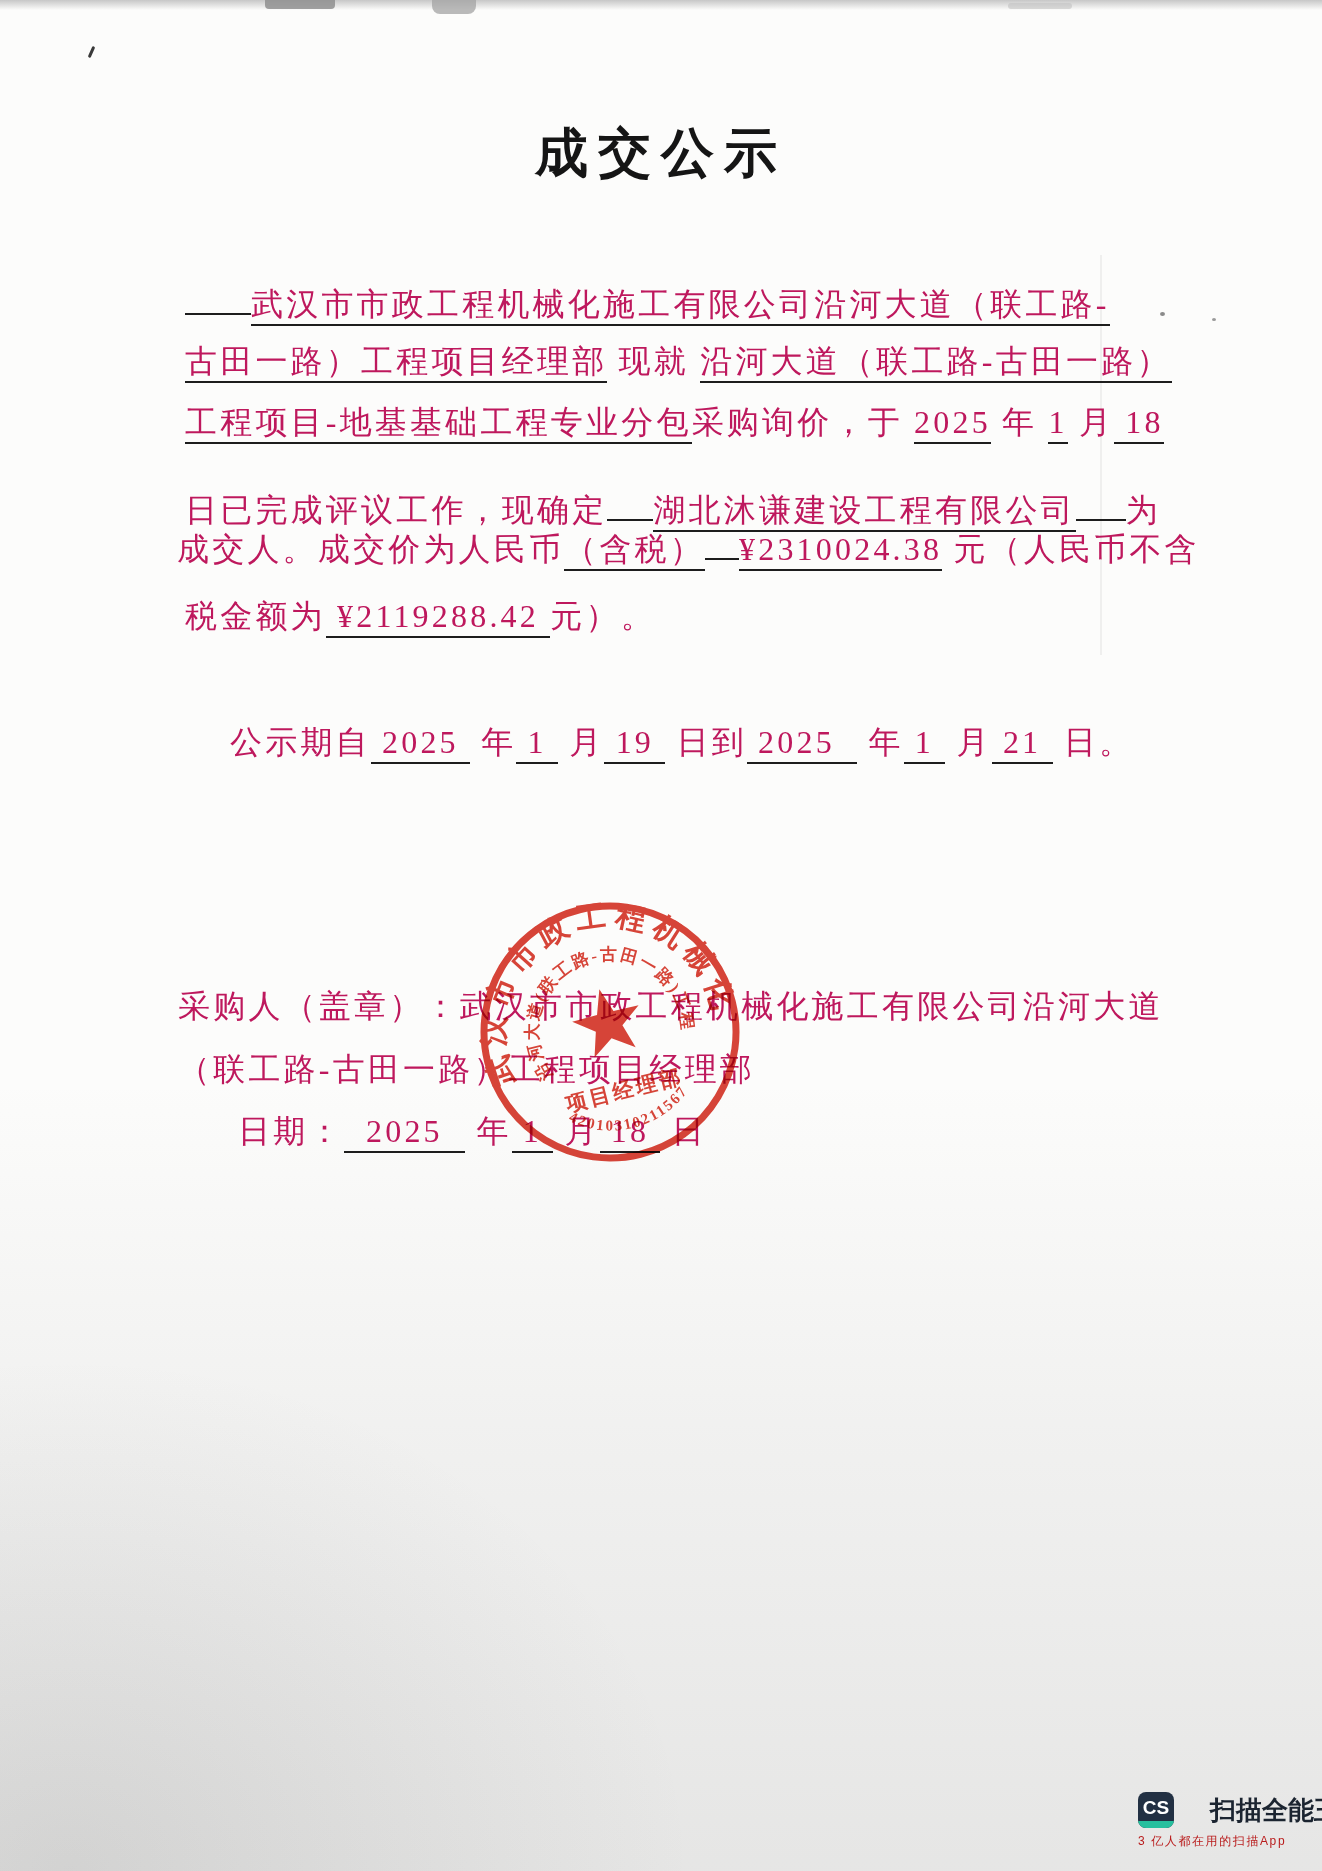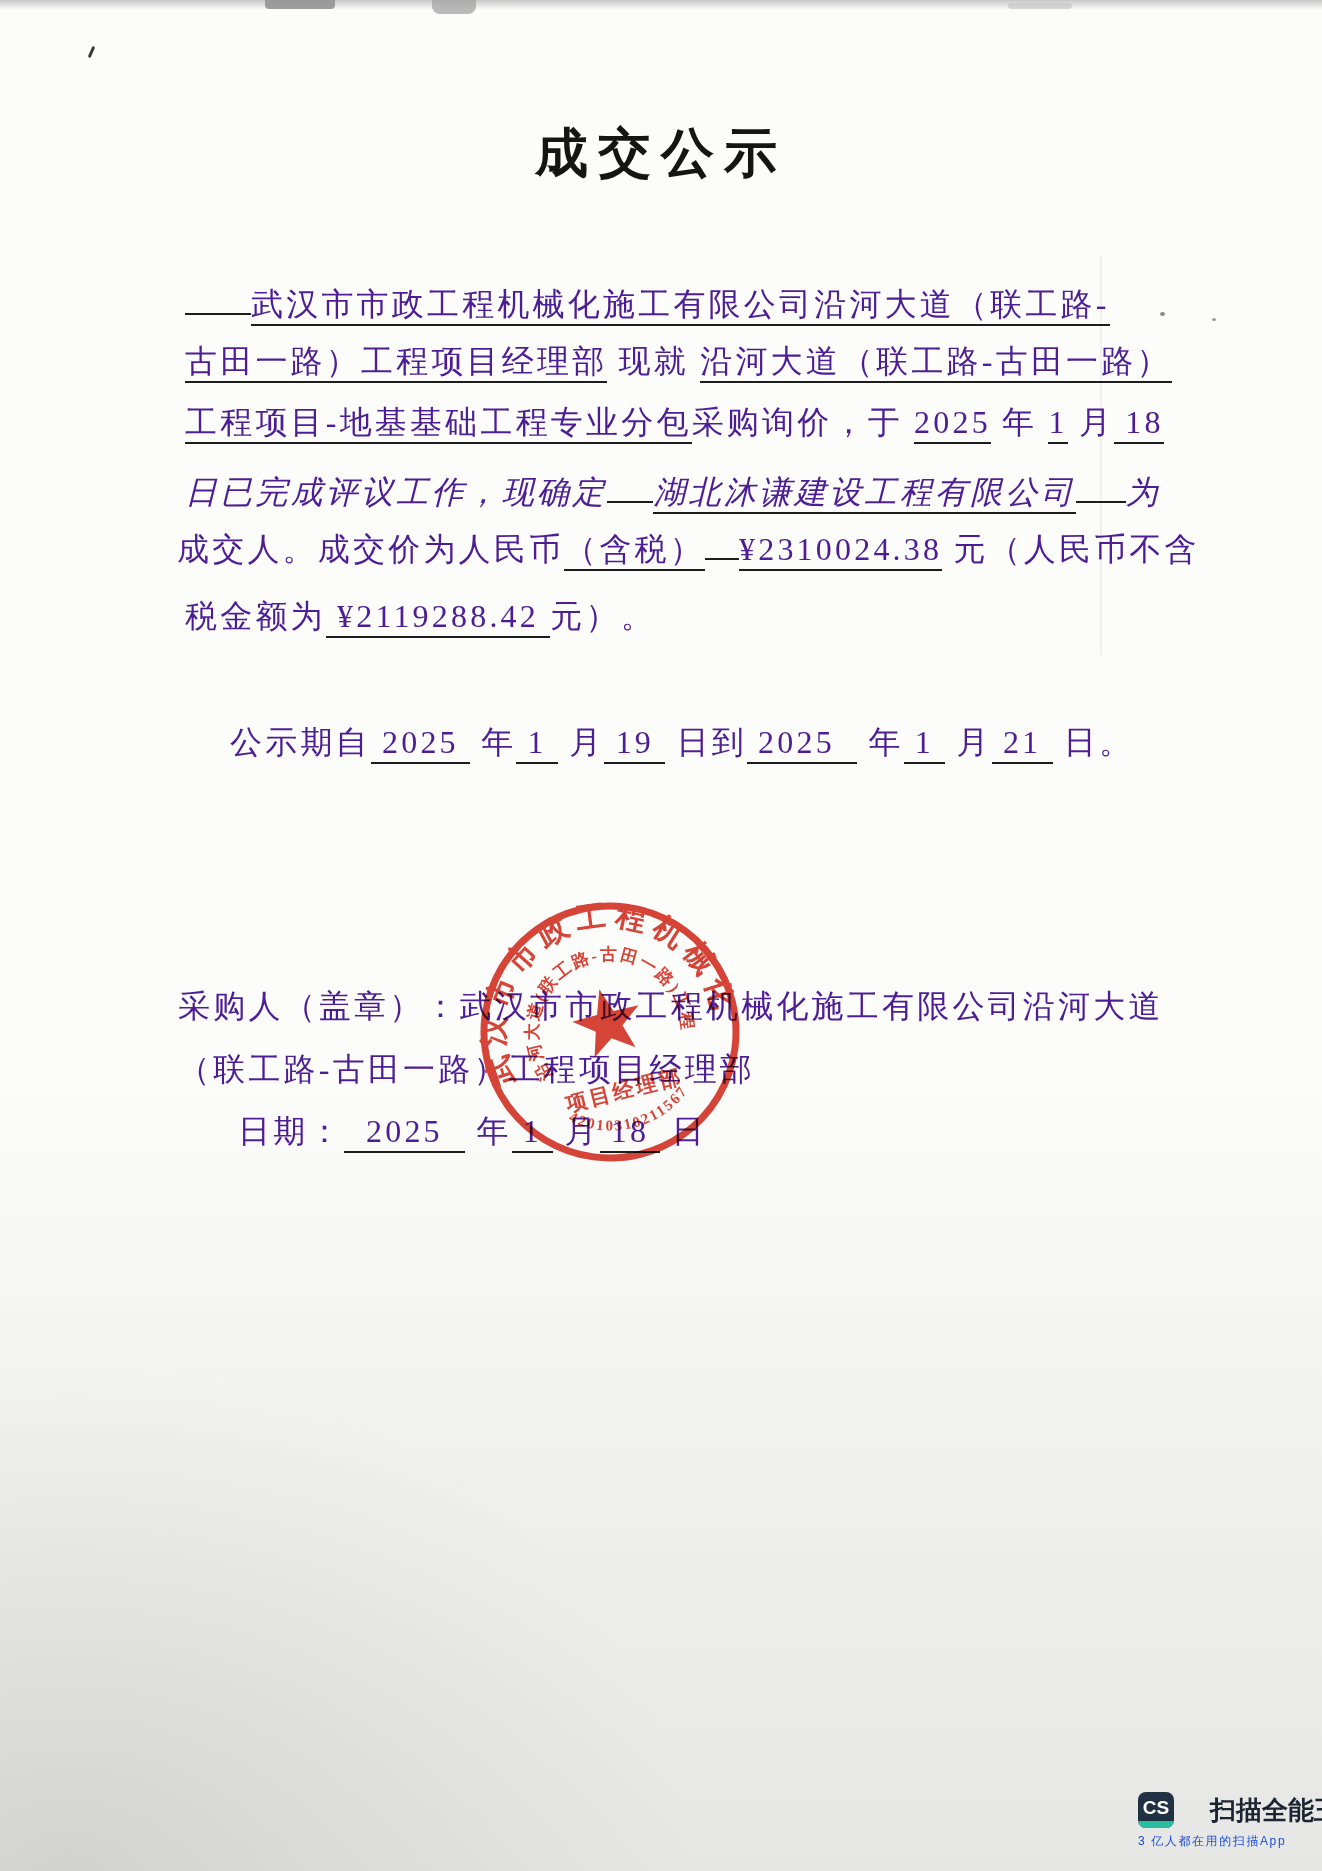--- a/index.html
+++ b/index.html
@@ -8,21 +8,21 @@
     background:#fcfcfb;
     font-family:"Liberation Serif","DejaVu Serif",serif;
   }
   .page{position:absolute;inset:0;}
   .title{
     position:absolute;top:118px;left:0;width:100%;text-align:center;
     font-size:53px;font-weight:bold;letter-spacing:10px;color:#151515;margin:0;
   }
   .line{
     position:absolute;font-size:32px;letter-spacing:3.2px;white-space:pre;
-    color:#4c1d95;line-height:1.3;
+    color:#be185d;line-height:1.3;
   }
   .seg{display:inline;}
   .ul{border-bottom:2.5px solid #1d1d1d;padding-bottom:2px;}
   .blank{display:inline-block;}
   
   .seal{
     position:absolute;left:474px;top:896px;width:272px;height:272px;
     transform:rotate(-14deg);mix-blend-mode:multiply;opacity:.93;
   }
   
@@ -45,21 +45,21 @@
   .wm-badge{
     width:36px;height:36px;border-radius:8px;background:#223043;position:relative;overflow:hidden;
     color:#ffffff;font-family:"Liberation Sans","DejaVu Sans",sans-serif;font-weight:bold;
     font-size:19px;text-align:center;line-height:31px;flex:0 0 auto;
   }
   .wm-badge::after{content:"";position:absolute;left:0;right:0;bottom:0;height:7px;background:#27bf9e;}
   .wm-name{font-family:"Liberation Sans","DejaVu Sans",sans-serif;font-weight:bold;
     font-size:26px;color:#1b2430;white-space:nowrap;margin-left:15px;}
   .wm-tm{font-size:10px;vertical-align:top;color:#1b2430;}
   .wm-tagline{margin-top:5px;font-family:"Liberation Sans","DejaVu Sans",sans-serif;
-    font-size:12px;color:#1d4ed8;letter-spacing:1.6px;white-space:nowrap;}
+    font-size:12px;color:#b91c1c;letter-spacing:1.6px;white-space:nowrap;}
 </style>
 </head>
 <body>
 
 <div class="page">
 
   <div class="art top-band"></div>
   <div class="art top-dark1"></div>
   <div class="art top-dark2"></div>
   <div class="art top-smudge"></div>
@@ -68,21 +68,21 @@
   <div class="art speck2"></div>
   <div class="art crease"></div>
   <div class="art bottom-shade"></div>
   <div class="art corner-shade"></div>
 
   <h1 class="title">成交公示</h1>
 
   <div class="line" style="top:284px;left:185px;"><span class="seg ul blank" style="width: 66px;"></span><span class="seg ul">武汉市市政工程机械化施工有限公司沿河大道（联工路-</span></div>
   <div class="line" style="top:341px;left:185px;"><span class="seg ul">古田一路）工程项目经理部</span><span class="seg"> 现就 </span><span class="seg ul">沿河大道（联工路-古田一路）</span></div>
   <div class="line" style="top:402px;left:185px;"><span class="seg ul">工程项目-地基基础工程专业分包</span><span class="seg">采购询价，于 </span><span class="seg ul">2025</span><span class="seg"> 年 </span><span class="seg ul">1</span><span class="seg"> 月</span><span class="seg ul"> 18</span></div>
-  <div class="line" style="top:472px;left:185px;font-style:italic;"><span class="seg">日已完成评议工作，现确定</span><span class="seg ul blank" style="width: 46px;"></span><span class="seg ul">湖北沐谦建设工程有限公司</span><span class="seg ul blank" style="width: 50px;"></span><span class="seg">为</span></div>
+  <div class="line" style="top:490px;left:185px;"><span class="seg">日已完成评议工作，现确定</span><span class="seg ul blank" style="width: 46px;"></span><span class="seg ul">湖北沐谦建设工程有限公司</span><span class="seg ul blank" style="width: 50px;"></span><span class="seg">为</span></div>
   <div class="line" style="top:529px;left:177px;"><span class="seg">成交人。成交价为人民币</span><span class="seg ul">（含税）</span><span class="seg ul blank" style="width: 34px;"></span><span class="seg ul">¥2310024.38</span><span class="seg"> 元（人民币不含</span></div>
   <div class="line" style="top:596px;left:185px;"><span class="seg">税金额为</span><span class="seg ul"> ¥2119288.42 </span><span class="seg">元）。</span></div>
 
   <div class="line" style="top:722px;left:230px;"><span class="seg">公示期自</span><span class="seg ul"> 2025 </span><span class="seg"> 年</span><span class="seg ul"> 1 </span><span class="seg"> 月</span><span class="seg ul"> 19 </span><span class="seg"> 日到</span><span class="seg ul"> 2025  </span><span class="seg"> 年</span><span class="seg ul"> 1 </span><span class="seg"> 月</span><span class="seg ul"> 21 </span><span class="seg"> 日。</span></div>
 
   <div class="line" style="top:986px;left:178px;">采购人（盖章）：武汉市市政工程机械化施工有限公司沿河大道</div>
   <div class="line" style="top:1049px;left:178px;">（联工路-古田一路）工程项目经理部</div>
   <div class="line" style="top:1111px;left:192px;margin-left:46px;"><span class="seg">日期：</span><span class="seg ul">  2025  </span><span class="seg"> 年</span><span class="seg ul"> 1 </span><span class="seg"> 月</span><span class="seg ul"> 18 </span><span class="seg"> 日</span></div>
 
   <svg class="seal" viewBox="0 0 272 272">

